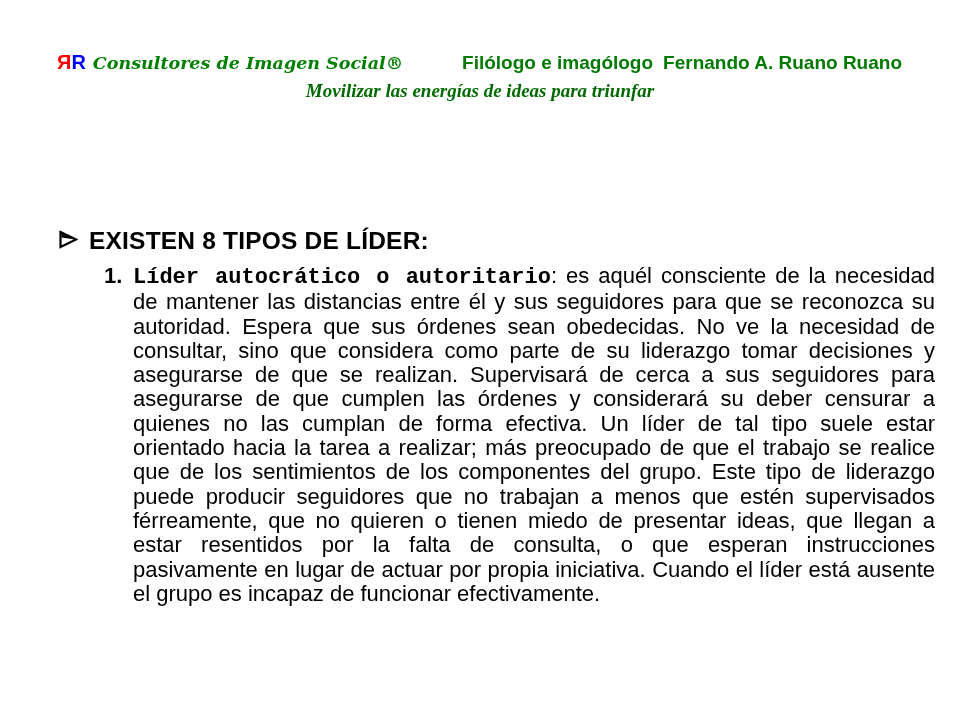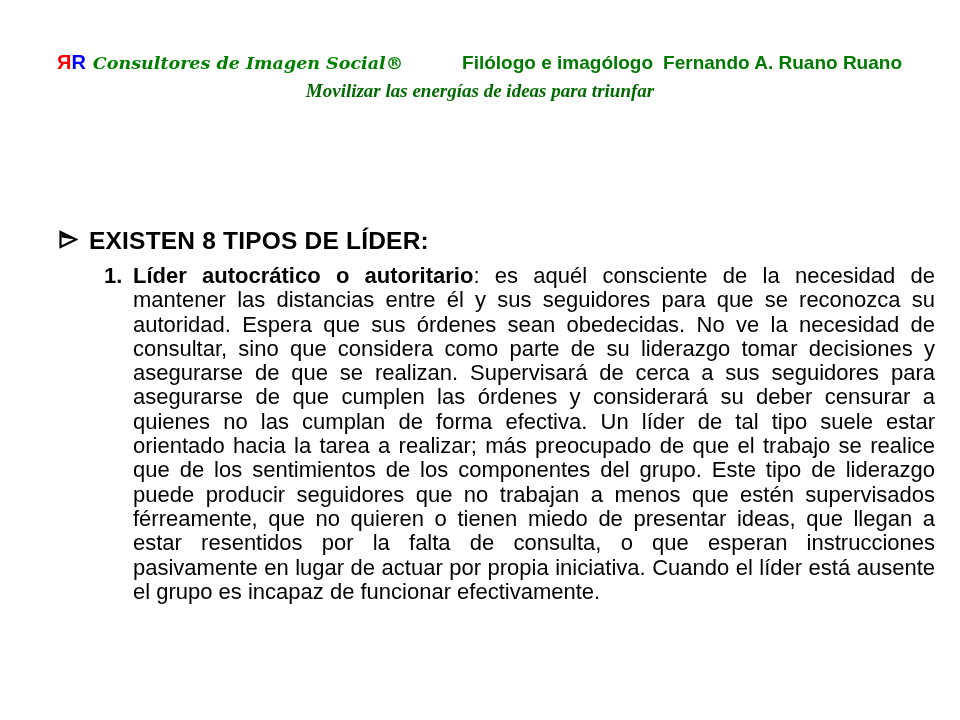--- a/index.html
+++ b/index.html
@@ -78,21 +78,21 @@
     flex: 0 0 29px;
     font-weight: bold; font-size: 22px; line-height: 24.3px;
     color: #000000;
   }
   .list-para {
     flex: 1 1 auto;
     font-size: 22px; line-height: 24.3px;
     color: #000000;
     text-align: justify;
   }
-  .list-term { font-weight: bold; }
+  .list-term { font-weight: bold; font-family: Liberation Mono, monospace; }
 </style>
 </head>
 <body>
 
 <div class="slide">
 
   <div class="header-row1">
     <span class="logo-group">
       <span class="logo-ya">Я</span>
       <span class="logo-r">R</span>

